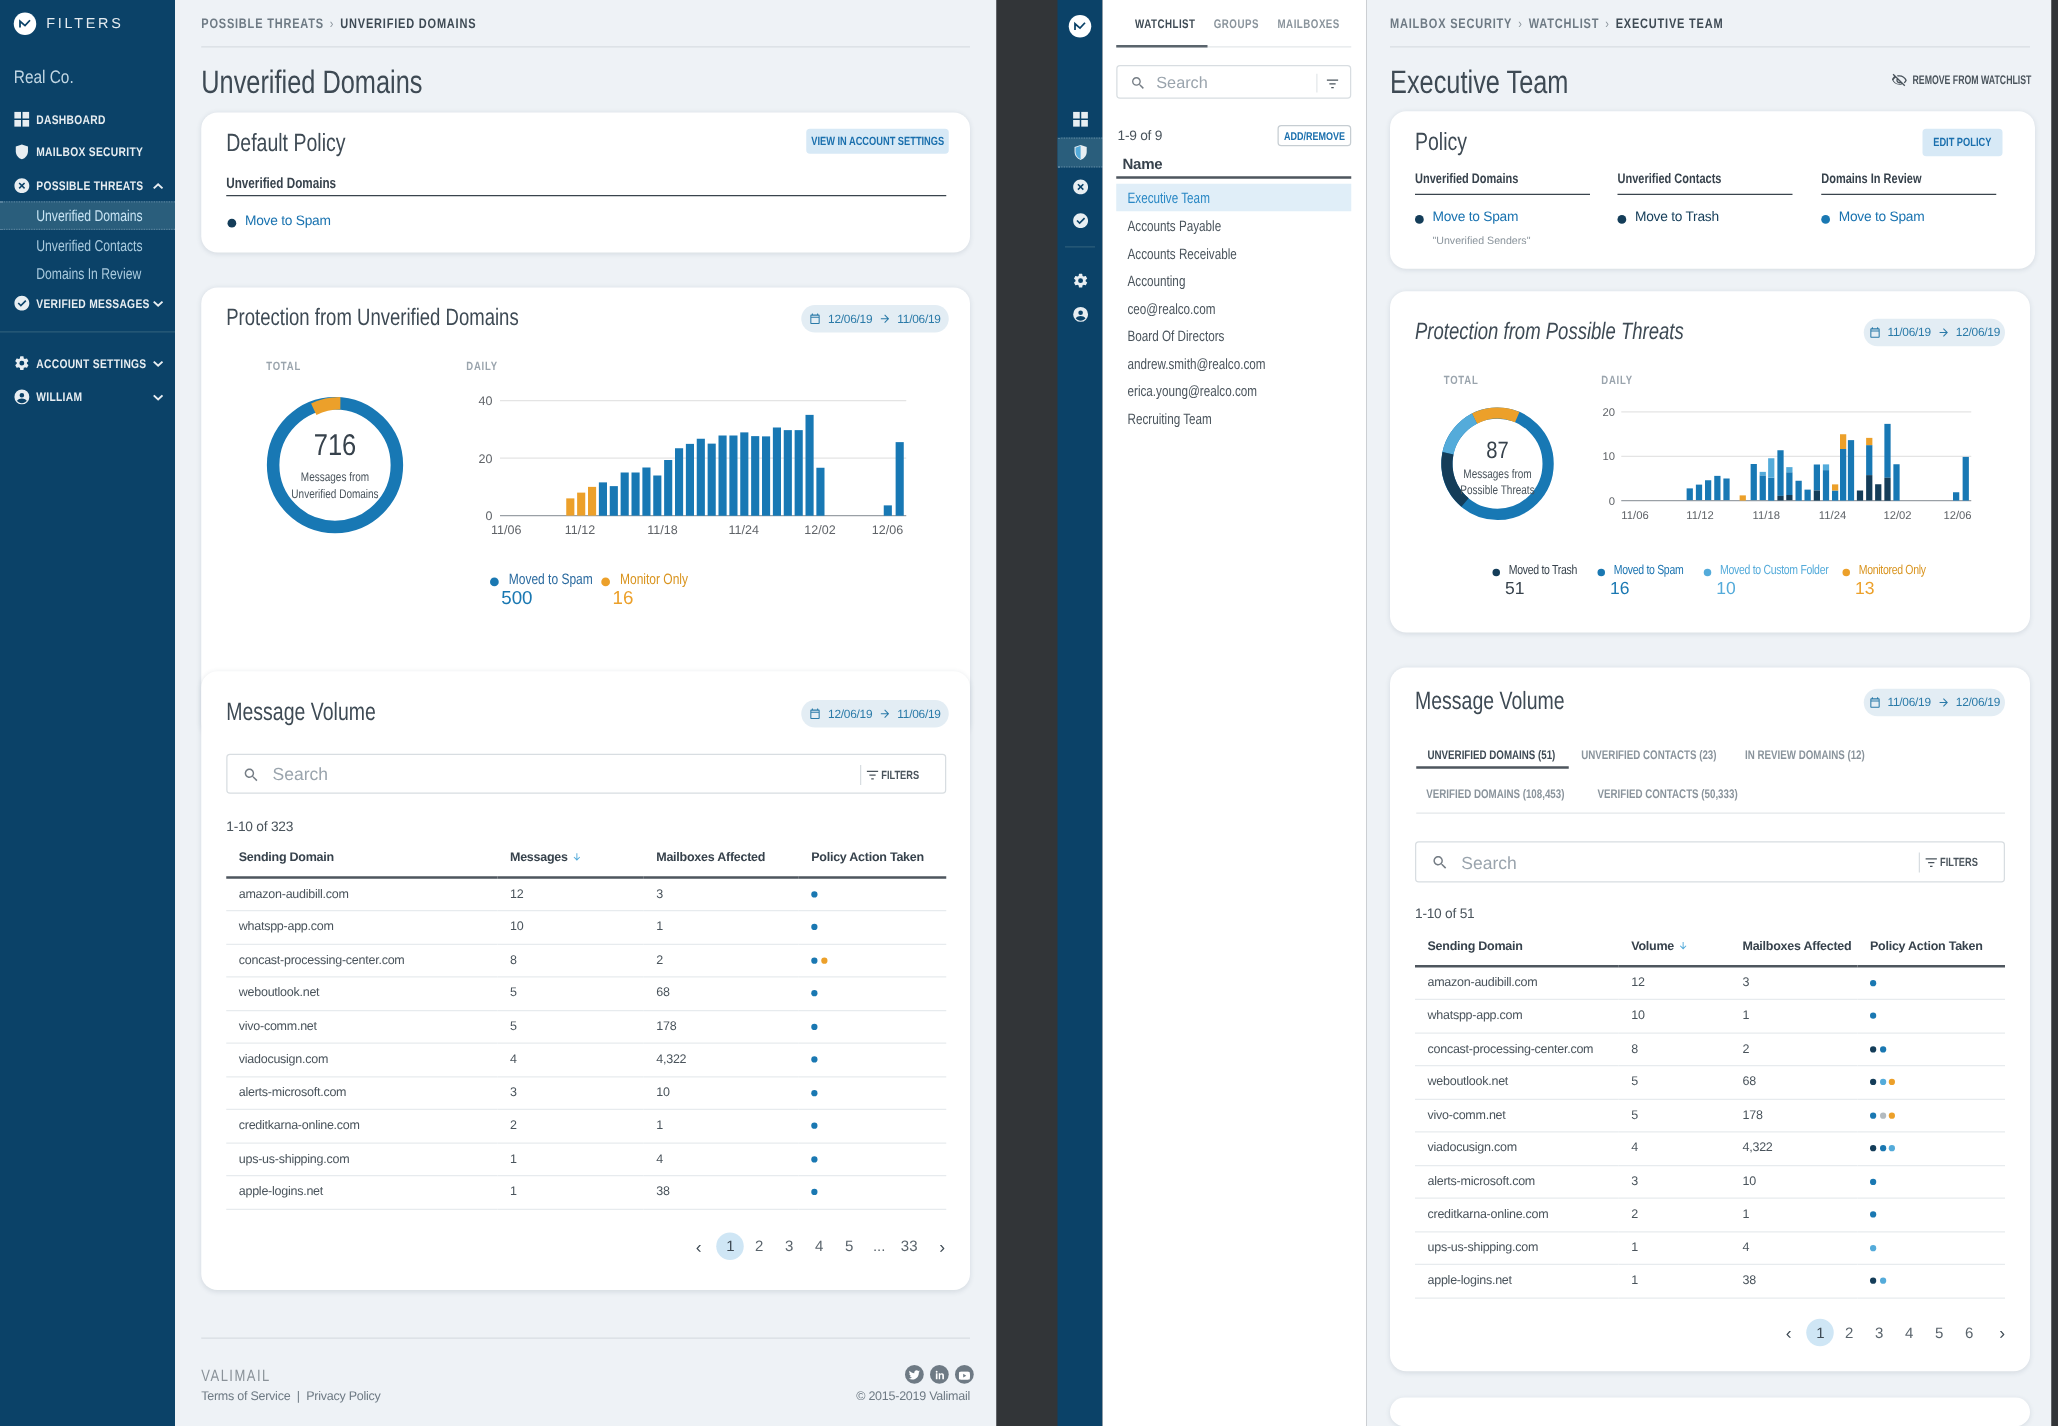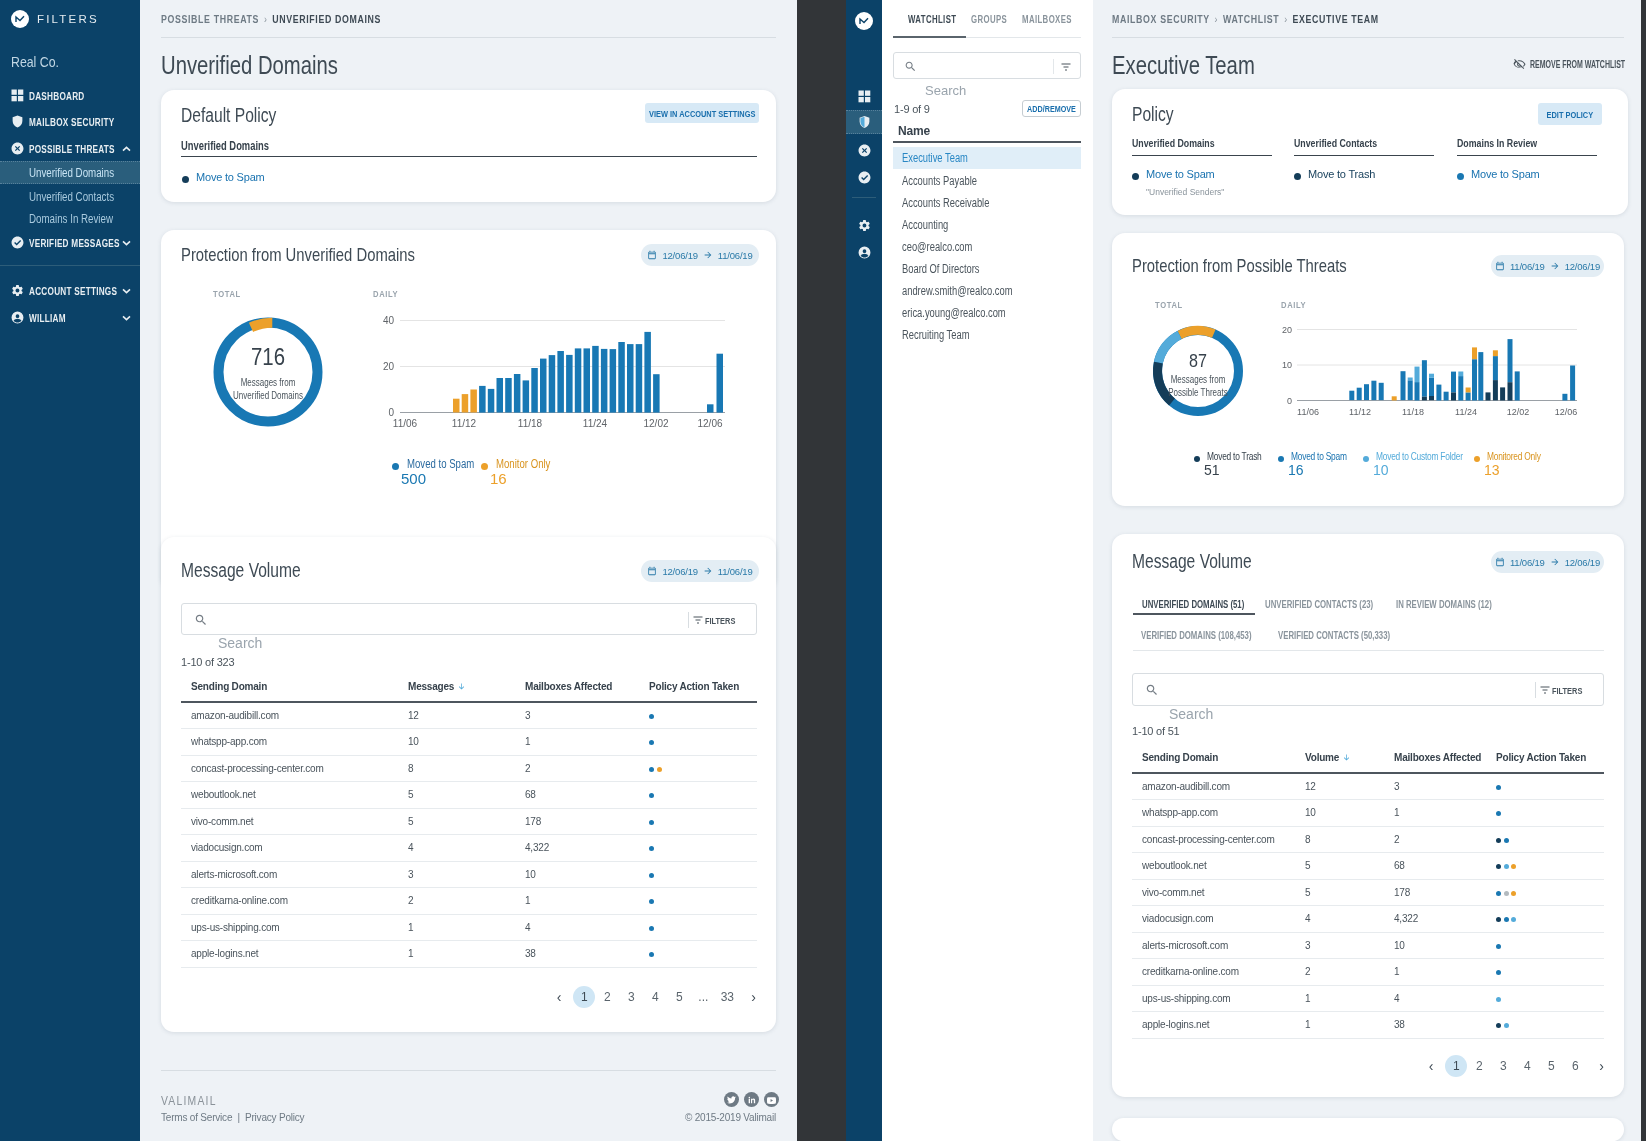--- a/index.html
+++ b/index.html
@@ -34,21 +34,21 @@
 
 .dot { display:inline-block; width:7px; height:7px; border-radius:50%; }
 .sdot { display:inline-block; width:5px; height:5px; border-radius:50%; }
 .c-blue { background:#1a78b2; }
 .c-navy { background:#143d59; }
 .c-light { background:#54abda; }
 .c-orange { background:#eca02a; }
 .c-gray { background:#b3babf; }
 
 .searchbar { position:absolute; background:#fff; border:1px solid #d8dde1; border-radius:3px; }
-.searchbar .ph { position:absolute; left:36px; top:50%; transform:translateY(-50%); font-size:14px; color:#9aa4ad;margin-top:24px; }
+.searchbar .ph { position:absolute; left:36px; top:50%; transform:translateY(-50%); font-size:14px; color:#9aa4ad; }
 
 table.tbl { border-collapse:collapse; width:100%; table-layout:fixed; }
 table.tbl th { text-align:left; font-size:10px; letter-spacing:-0.2px; color:#37424c; padding:0 0 9px 10px; border-bottom:2px solid #4e565e; }
 table.tbl td { font-size:10px; letter-spacing:-0.2px; color:#4a545c; border-bottom:1px solid #e7ebee; height:26.5px; padding:0 0 0 10px; }
 
 .pag { position:absolute; display:flex; align-items:center; font-size:12px; color:#5a646c; }
 .pag .pnum { width:24px; text-align:center; }
 .pag .cur { width:22px; height:22px; line-height:22px; background:#cfe6f5; border-radius:50%; text-align:center; color:#3e4a54; }
 .pag .chev { color:#3e4a54; font-size:14px; }
 
@@ -473,21 +473,21 @@
       <div style="margin-top:10px;"><span class="dot c-navy"></span><span style="font-size:11px; color:#143d59; position:relative; top:-2px; left:7px; letter-spacing:-0.2px;">Move to Trash</span></div>
     </div>
     <div class="abs" style="left:345px; top:48px; width:140px;">
       <div style="font-size:11px; font-weight:bold; color:#37424c;"><span class="cx" style="transform:scaleX(0.8);">Domains In Review</span></div>
       <div style="margin-top:6px; height:1px; background:#3a444d;"></div>
       <div style="margin-top:10px;"><span class="dot c-blue"></span><span class="bluetext" style="font-size:11px; position:relative; top:-2px; left:7px; letter-spacing:-0.2px;">Move to Spam</span></div>
     </div>
   </div>
 
   <div class="card" style="left:19px; top:233px; width:512px; height:273px;">
-    <div class="abs" style="left:20px; top:22px; font-size:19px; color:#3e4a54;"><span class="cx">Protection from Possible Threats</span></div>
+    <div class="abs" style="left:20px; top:22px; font-size:19px; color:#3e4a54;font-style:italic;"><span class="cx">Protection from Possible Threats</span></div>
     <div class="abs pill" style="left:379px; top:22px; width:113px; height:22px;">
       <svg width="10" height="10" viewBox="0 0 24 24">
           <path fill="#2a7aa8" d="M19 4h-1V2h-2v2H8V2H6v2H5C3.9 4 3 4.9 3 6v14c0 1.1.9 2 2 2h14c1.1 0 2-.9 2-2V6c0-1.1-.9-2-2-2zm0 16H5V10h14v10zM5 8V6h14v2H5z"></path>
         </svg>
       <span>11/06/19</span>
       <svg width="10" height="10" viewBox="0 0 24 24">
           <path fill="#2a7aa8" d="M12 4l-1.4 1.4L16.2 11H4v2h12.2l-5.6 5.6L12 20l8-8z"></path>
         </svg>
       <span>12/06/19</span>
     </div>

